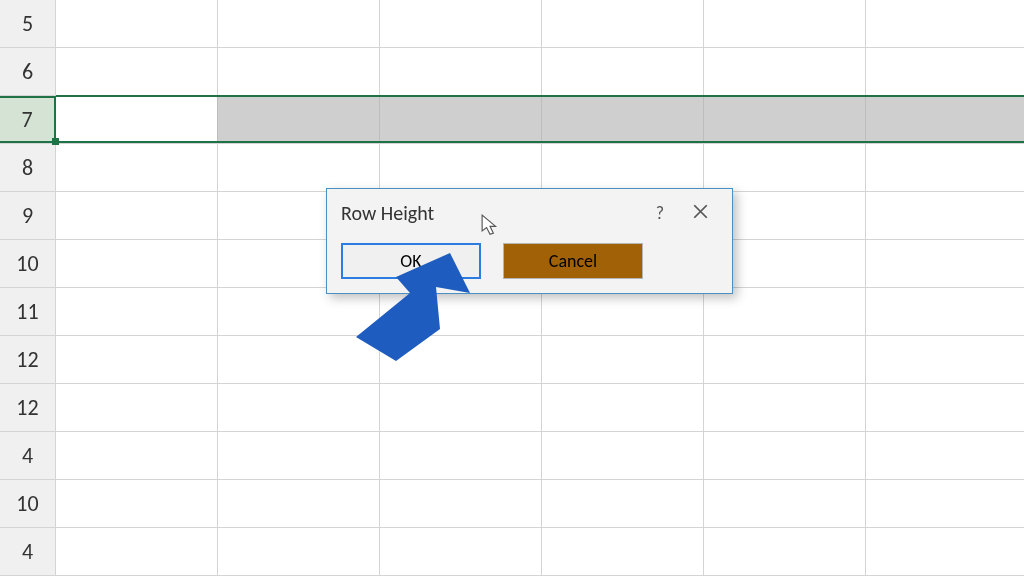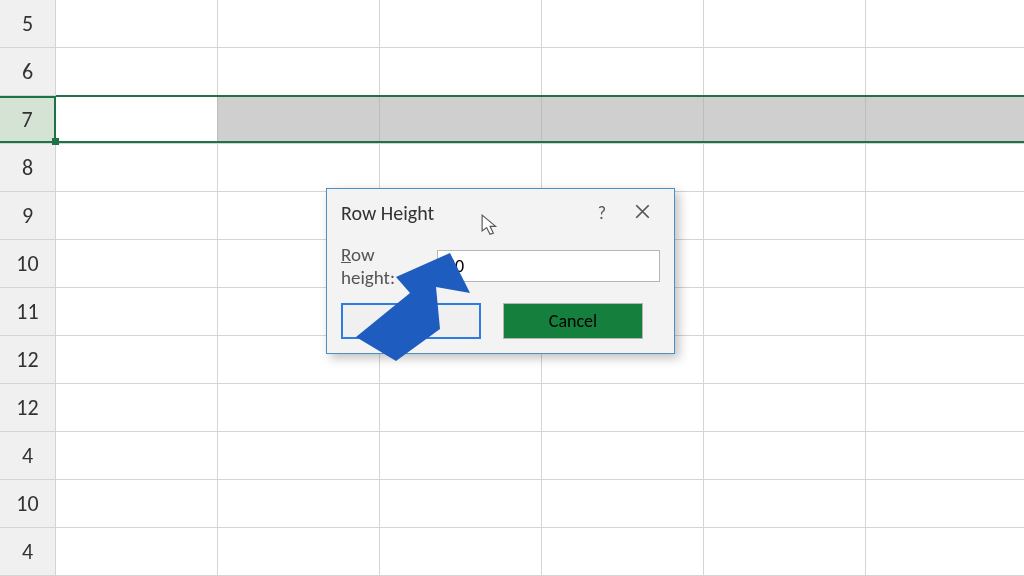--- a/index.html
+++ b/index.html
@@ -78,21 +78,21 @@
       width: 7px; height: 7px;
       background: #1f7246;
       z-index: 3;
     }
 
     
     .dialog {
       position: absolute;
       top: 188px;
       left: 326px;
-      width: 349px;
+      width: 407px;
       background: #f3f3f3;
       border: 1px solid #4a90c2;
       box-shadow: 4px 4px 10px rgba(0,0,0,0.25);
       font-size: 18px;
       color: #333;
     }
     .dialog-titlebar {
       display: flex;
       align-items: center;
       padding: 10px 12px 10px 14px;
@@ -148,21 +148,21 @@
       font-family: inherit;
       display: flex;
       align-items: center;
       justify-content: center;
     }
     .btn-default {
       background: #f0f0f0;
       border: 2px solid #2b7de1;
     }
     .btn-normal {
-      background: #15803d;
+      background: #a16207;
       border: 1px solid #b5b5b5;
     }
 
     
     .cursor {
       position: absolute;
       top: 214px;
       left: 481px;
       width: 18px;
       height: 22px;
@@ -317,24 +317,20 @@
     </div>
     <div class="tb-btn close-x">
       <span>
         <svg viewBox="0 0 12 12">
             <path d="M1 1 L11 11 M11 1 L1 11" stroke="#555" stroke-width="1.4" fill="none"></path>
           </svg>
       </span>
     </div>
   </div>
   <div class="dialog-body">
-    <div class="field-row">
-      <span class="field-label"><span class="u">R</span><span>ow height:</span></span>
-      <input class="text-input" type="text" value="50" style="">
-    </div>
     <div class="btn-row">
       <button class="btn btn-default">
         <span>OK</span>
       </button>
       <button class="btn btn-normal">
         <span>Cancel</span>
       </button>
     </div>
   </div>
 </div>

